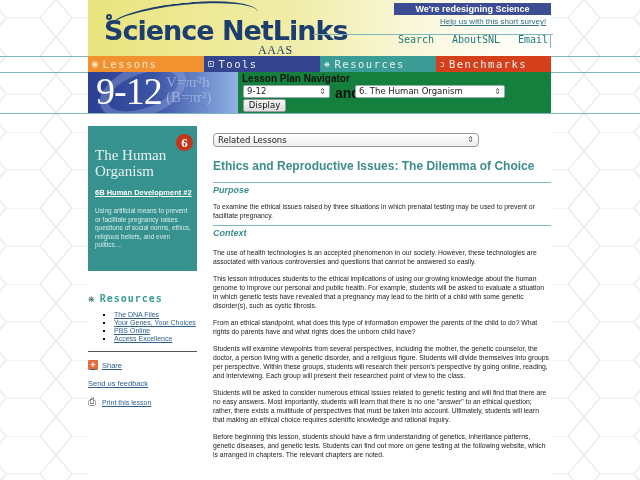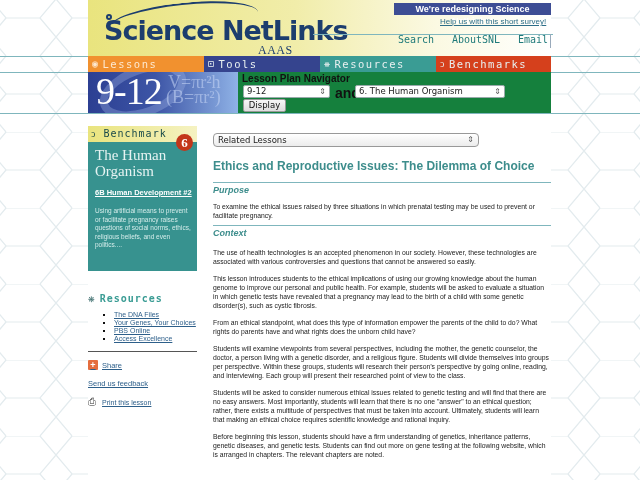--- a/index.html
+++ b/index.html
@@ -62,21 +62,21 @@
 
   
   .navigator { position: relative; height: 41px; background: #15803d; }
   .grade-img {
     position: absolute; left: 0; top: 0; width: 150px; height: 41px;
     background: linear-gradient(90deg, #2c3f92 0%, #3d55a6 45%, #8fb2e6 100%);
     overflow: hidden;
   }
   .grade-swirl { position:absolute; left: 10px; top: -6px; width: 90px; height: 50px; border: 8px solid rgba(160,180,230,0.35); border-radius: 50%; transform: rotate(-20deg); }
   .grade-text { position: absolute; left: 8px; top: -3px; font-family: "Liberation Serif", serif; font-size: 38px; color: #fff; letter-spacing: -1px; }
-  .grade-formula { position: absolute; left: 78px; top: 3px; font-family: "Liberation Serif", serif; font-size: 18px; color: rgba(200,215,245,0.55); line-height: 15px; text-align: right; }
+  .grade-formula { position: absolute; left: 78px; top: 3px; font-family: "Liberation Serif", serif; font-size: 15px; color: rgba(200,215,245,0.55); line-height: 15px; }
   .nav-title { position: absolute; left: 154px; top: 1px; font-size: 10px; font-weight: bold; color: #111; }
   .sel {
     position: absolute; height: 13px; background: #fff; border: 1px solid #9aa; border-radius: 2px;
     font-family: "DejaVu Sans", sans-serif; font-size: 8.5px; line-height: 11px; padding-left: 3px; color: #222;
   }
   .sel .arrow { position: absolute; right: 3px; top: 0; font-size: 8px; color: #555; }
   .sel-grade { left: 155px; top: 13px; width: 87px; }
   .and-label { position: absolute; left: 247px; top: 13px; font-size: 14px; font-weight: bold; color: #111; }
   .sel-topic { left: 267px; top: 13px; width: 150px; }
   .btn-display {
@@ -187,24 +187,20 @@
     <div class="and-label">and</div>
     <div class="sel sel-topic">
       <span>6. The Human Organism</span>
       <span class="arrow">⇕</span>
     </div>
     <div class="btn-display">Display</div>
   </div>
 
   <div class="sidebar">
     <div class="bench-box">
-      <div class="bench-head">
-        <span>ↄ</span>
-        <span>Benchmark</span>
-      </div>
       <div class="bench-badge">6</div>
       <div class="bench-title">The Human Organism</div>
       <div class="bench-link">6B Human Development #2</div>
       <div class="bench-desc">Using artificial means to prevent or facilitate pregnancy raises questions of social norms, ethics, religious beliefs, and even politics....</div>
     </div>
 
     <div class="res-head">
       <span class="res-icon">❋</span>
       <span>Resources</span>
     </div>

